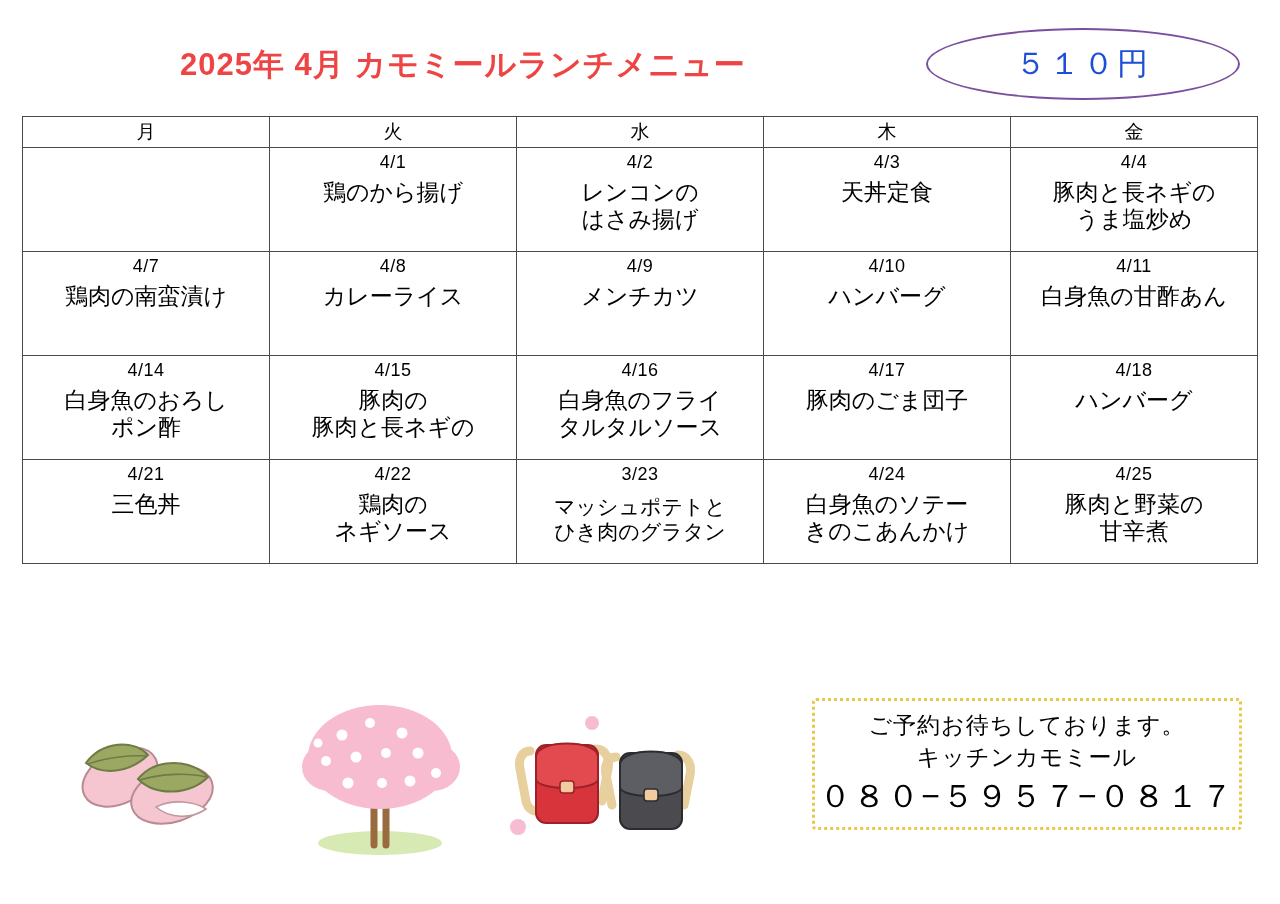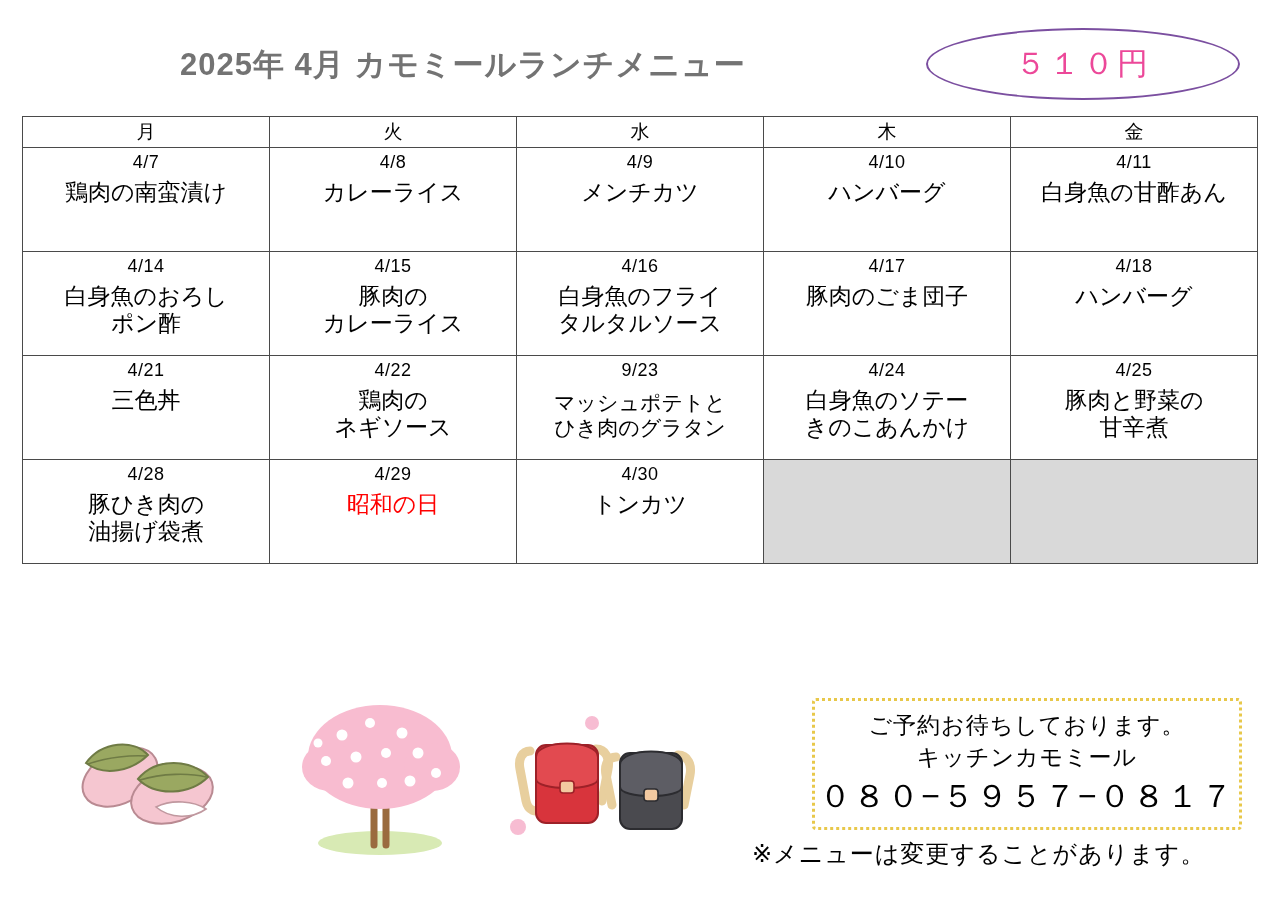--- a/index.html
+++ b/index.html
@@ -20,38 +20,38 @@
   .header {
     position: relative;
     height: 108px;
   }
   .title {
     position: absolute;
     left: 180px;
     top: 44px;
     font-size: 31px;
     font-weight: bold;
-    color: #737373;
+    color: #ef4444;
     letter-spacing: 1px;
     white-space: nowrap;
   }
   .price-badge {
     position: absolute;
     left: 926px;
     top: 28px;
     width: 310px;
     height: 68px;
     border: 2px solid #7b4fa0;
     border-radius: 50%;
     display: flex;
     align-items: center;
     justify-content: center;
     font-size: 31px;
     letter-spacing: 3px;
-    color: #ec4899;
+    color: #1d4ed8;
   }
 
   
   table.menu {
     position: absolute;
     left: 22px;
     top: 116px;
     width: 1236px;
     border-collapse: collapse;
     table-layout: fixed;
@@ -165,20 +165,44 @@
     <tr>
       <th>月</th>
       <th>火</th>
       <th>水</th>
       <th>木</th>
       <th>金</th>
     </tr>
   </thead>
   <tbody>
 
+    <tr>
+      <td class="cell blank">
+        <span class="date"></span>
+        <span class="dish"></span>
+      </td>
+      <td class="cell">
+        <span class="date">4/1</span>
+        <span class="dish">鶏のから揚げ</span>
+      </td>
+      <td class="cell">
+        <span class="date">4/2</span>
+        <span class="dish">レンコンの
+はさみ揚げ</span>
+      </td>
+      <td class="cell">
+        <span class="date">4/3</span>
+        <span class="dish">天丼定食</span>
+      </td>
+      <td class="cell">
+        <span class="date">4/4</span>
+        <span class="dish">豚肉と長ネギの
+うま塩炒め</span>
+      </td>
+    </tr>
 
     <tr>
       <td class="cell">
         <span class="date">4/7</span>
         <span class="dish">鶏肉の南蛮漬け</span>
       </td>
       <td class="cell">
         <span class="date">4/8</span>
         <span class="dish">カレーライス</span>
       </td>
@@ -198,21 +222,21 @@
 
     <tr>
       <td class="cell">
         <span class="date">4/14</span>
         <span class="dish">白身魚のおろし
 ポン酢</span>
       </td>
       <td class="cell">
         <span class="date">4/15</span>
         <span class="dish">豚肉の
-カレーライス</span>
+豚肉と長ネギの</span>
       </td>
       <td class="cell">
         <span class="date">4/16</span>
         <span class="dish">白身魚のフライ
 タルタルソース</span>
       </td>
       <td class="cell">
         <span class="date">4/17</span>
         <span class="dish">豚肉のごま団子</span>
       </td>
@@ -226,53 +250,36 @@
       <td class="cell">
         <span class="date">4/21</span>
         <span class="dish">三色丼</span>
       </td>
       <td class="cell">
         <span class="date">4/22</span>
         <span class="dish">鶏肉の
 ネギソース</span>
       </td>
       <td class="cell">
-        <span class="date">9/23</span>
+        <span class="date">3/23</span>
         <span class="dish small">マッシュポテトと
 ひき肉のグラタン</span>
       </td>
       <td class="cell">
         <span class="date">4/24</span>
         <span class="dish">白身魚のソテー
 きのこあんかけ</span>
       </td>
       <td class="cell">
         <span class="date">4/25</span>
         <span class="dish">豚肉と野菜の
 甘辛煮</span>
       </td>
     </tr>
 
-    <tr>
-      <td class="cell">
-        <span class="date">4/28</span>
-        <span class="dish">豚ひき肉の
-油揚げ袋煮</span>
-      </td>
-      <td class="cell">
-        <span class="date">4/29</span>
-        <span class="dish holiday">昭和の日</span>
-      </td>
-      <td class="cell">
-        <span class="date">4/30</span>
-        <span class="dish">トンカツ</span>
-      </td>
-      <td class="cell empty"></td>
-      <td class="cell empty"></td>
-    </tr>
   </tbody>
 </table>
 
 <div class="footer">
 
   <svg class="illus" id="illus-sakuramochi" width="170" height="130" viewBox="0 0 170 130">
     <ellipse cx="60" cy="62" rx="40" ry="26" transform="rotate(-28 60 62)" fill="#f5c6d0" stroke="#b98a92" stroke-width="2"></ellipse>
     <path d="M26 48 C42 26 74 24 88 40 C72 56 44 62 26 48 Z" fill="#9aa861" stroke="#6f7b45" stroke-width="2"></path>
     <path d="M28 49 C48 42 72 40 86 41" stroke="#6f7b45" stroke-width="1.6" fill="none"></path>
     <ellipse cx="112" cy="80" rx="42" ry="27" transform="rotate(-18 112 80)" fill="#f5c6d0" stroke="#b98a92" stroke-width="2"></ellipse>
@@ -319,14 +326,13 @@
         <circle cx="92" cy="18" r="7"></circle>
     </g>
   </svg>
 
   <div class="notice">
     <div class="line">ご予約お待ちしております。</div>
     <div class="line">キッチンカモミール</div>
     <div class="line phone">０８０−５９５７−０８１７</div>
   </div>
 
-  <div class="disclaimer">※メニューは変更することがあります。</div>
 </div>
 
 </body></html>

